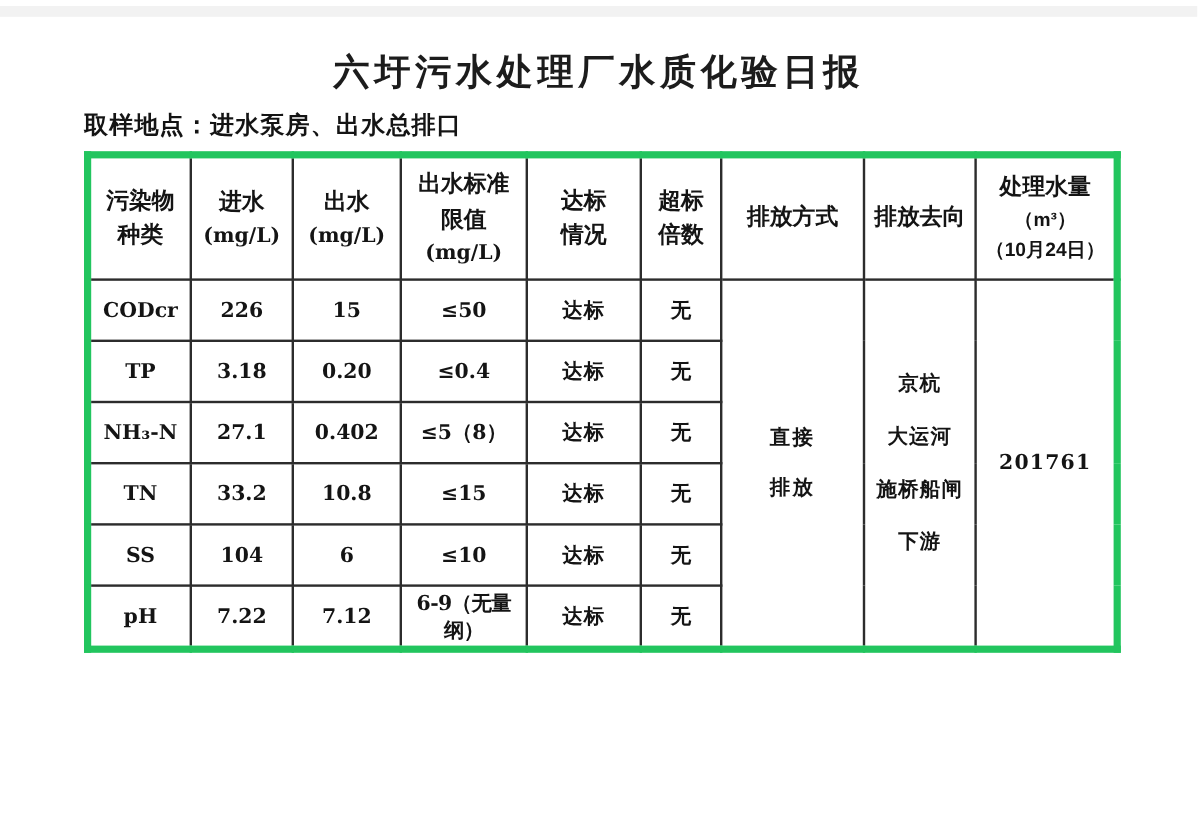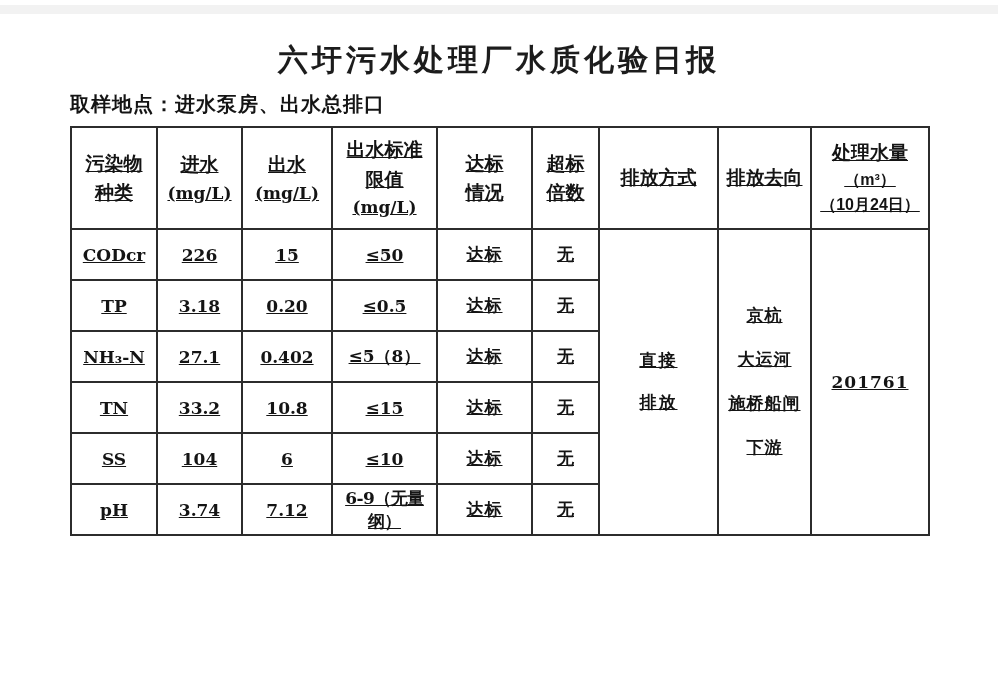--- a/index.html
+++ b/index.html
@@ -47,22 +47,21 @@
   .date {
     font-size: 21px;
     font-weight: bold;
     font-family: "Liberation Sans", sans-serif;
   }
   table.report {
     border-collapse: collapse;
     table-layout: fixed;
     margin-left: 70px;
     width: 858px;
-    border: 1px solid #22c55e;
-    text-decoration: underline;
+    border: 6px solid #22c55e;
   }
   table.report th, table.report td {
     border: 2px solid #2c2c2c;
     text-align: center;
     vertical-align: middle;
     padding: 0;
     font-weight: bold;
     color: #141414;
   }
   tr.header-row th {
@@ -197,21 +196,21 @@
           <div>施桥船闸</div>
           <div>下游</div>
         </td>
         <td rowspan="6" class="volume-cell">201761</td>
       </tr>
 
       <tr class="data-row">
         <td class="latin">TP</td>
         <td class="latin">3.18</td>
         <td class="latin">0.20</td>
-        <td class="latin">≤0.5</td>
+        <td class="latin">≤0.4</td>
         <td class="status-cell">达标</td>
         <td class="exceed-cell">无</td>
       </tr>
 
       <tr class="data-row">
         <td class="latin">NH₃-N</td>
         <td class="latin">27.1</td>
         <td class="latin">0.402</td>
         <td class="latin">≤5（8）</td>
         <td class="status-cell">达标</td>
@@ -231,21 +230,21 @@
         <td class="latin">SS</td>
         <td class="latin">104</td>
         <td class="latin">6</td>
         <td class="latin">≤10</td>
         <td class="status-cell">达标</td>
         <td class="exceed-cell">无</td>
       </tr>
 
       <tr class="data-row">
         <td class="latin">pH</td>
-        <td class="latin">3.74</td>
+        <td class="latin">7.22</td>
         <td class="latin">7.12</td>
         <td class="latin limit-small">6-9（无量纲）</td>
         <td class="status-cell">达标</td>
         <td class="exceed-cell">无</td>
       </tr>
     </tbody>
   </table>
 
 </div>
 

